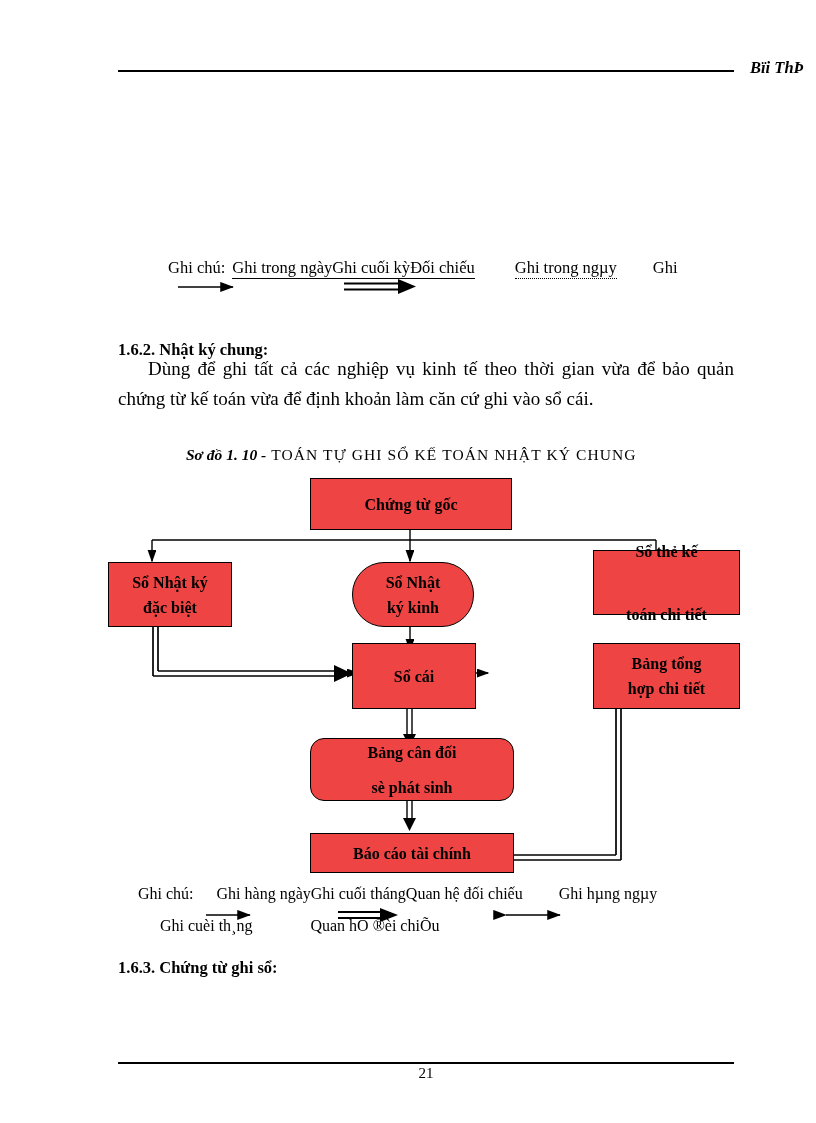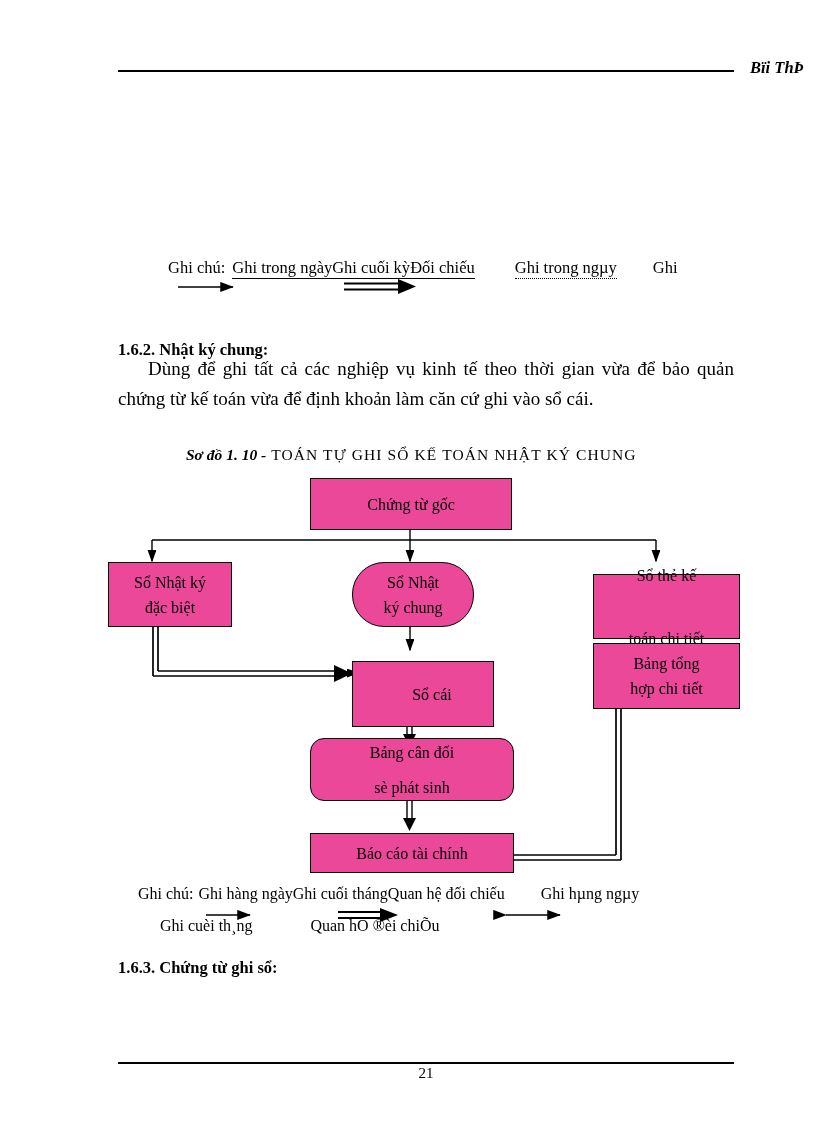--- a/index.html
+++ b/index.html
@@ -39,23 +39,23 @@
   .h-163{position:absolute;left:118px;top:958px;font-size:16.5px;font-weight:bold;}
 
   
   .dg-cap{position:absolute;left:186px;top:446px;font-size:15.5px;white-space:nowrap;}
   .dg-cap .it{font-style:italic;font-weight:bold;}
   .dg-cap .sp{letter-spacing:1.1px;}
 
   
   .diagram{position:absolute;left:100px;top:470px;width:660px;height:420px;}
   .diagram svg{position:absolute;left:0;top:0;}
-  .dbox{position:absolute;border:1.4px solid #000;background:#ec4899;
+  .dbox{position:absolute;border:1.4px solid #000;background:#ef4444;
     display:flex;flex-direction:column;align-items:center;justify-content:center;
-    font-size:16px;line-height:25px;text-align:center;}
+    font-size:16px;line-height:25px;text-align:center;font-weight:bold;}
 
   
   .leg2-l1{position:absolute;left:138px;top:885px;font-size:16px;white-space:nowrap;}
   .leg2-l1 .g1{display:inline-block;width:36px;}
   .leg2-l2{position:absolute;left:160px;top:917px;font-size:16px;white-space:nowrap;}
   .leg2-l2 .g2{display:inline-block;width:58px;}
 
   
   .ft-rule{position:absolute;left:118px;top:1062px;width:616px;height:0;
     border-top:2.2px solid #000;}
@@ -148,49 +148,49 @@
       <span>Chứng từ gốc</span>
     </div>
 
     <div class="dbox" style="left:8px;top:92px;width:122px;height:63px;">
       <span>Sổ Nhật ký</span>
       <span>đặc biệt</span>
     </div>
 
     <div class="dbox" style="left:252px;top:92px;width:120px;height:63px;border-radius:32px;">
       <span>Sổ Nhật</span>
-      <span>ký chung</span>
-    </div>
-
-    <div class="dbox" style="left:493px;top:104px;width:145px;height:63px;gap:38px;">
+      <span>ký kinh</span>
+    </div>
+
+    <div class="dbox" style="left:493px;top:80px;width:145px;height:63px;gap:38px;">
       <span>Sổ thẻ kế</span>
       <span>toán chi tiết</span>
     </div>
 
-    <div class="dbox" style="left:252px;top:191px;width:122px;height:64px;padding-left:18px;">
+    <div class="dbox" style="left:252px;top:173px;width:122px;height:64px;">
       <span>Sổ cái</span>
     </div>
 
     <div class="dbox" style="left:493px;top:173px;width:145px;height:64px;">
       <span>Bảng tổng</span>
       <span>hợp chi tiết</span>
     </div>
 
     <div class="dbox" style="left:210px;top:268px;width:202px;height:61px;border-radius:14px;">
       <span>Bảng cân đối</span>
       <span style="margin-top:10px;">sè phát sinh</span>
     </div>
 
     <div class="dbox" style="left:210px;top:363px;width:202px;height:38px;">
       <span>Báo cáo tài chính</span>
     </div>
   </div>
 
   <div class="leg2-l1">
-    <span>Ghi chú:</span><span style="margin-left:5px;text-align:right;">Ghi hàng ngày</span><span>Ghi cuối tháng</span><span>Quan hệ đối chiếu</span><span class="g1"></span><span>Ghi hµng ngµy</span>
+    <span>Ghi chú:</span><span style="margin-left:23px;text-align:right;">Ghi hàng ngày</span><span>Ghi cuối tháng</span><span>Quan hệ đối chiếu</span><span class="g1"></span><span>Ghi hµng ngµy</span>
   </div>
 
   <svg class="lgarrow" style="left:138px;top:903px;" width="540" height="26">
     <defs>
       <marker id="ahThin2" markerWidth="9" markerHeight="9" refX="7.5" refY="3" orient="auto">
           <path d="M0,0 L8,3 L0,6 z" fill="#000"></path>
         </marker>
       <marker id="ahThin3" markerWidth="9" markerHeight="9" refX="7.5" refY="3" orient="auto">
           <path d="M0,0 L8,3 L0,6 z" fill="#000"></path>
         </marker>

